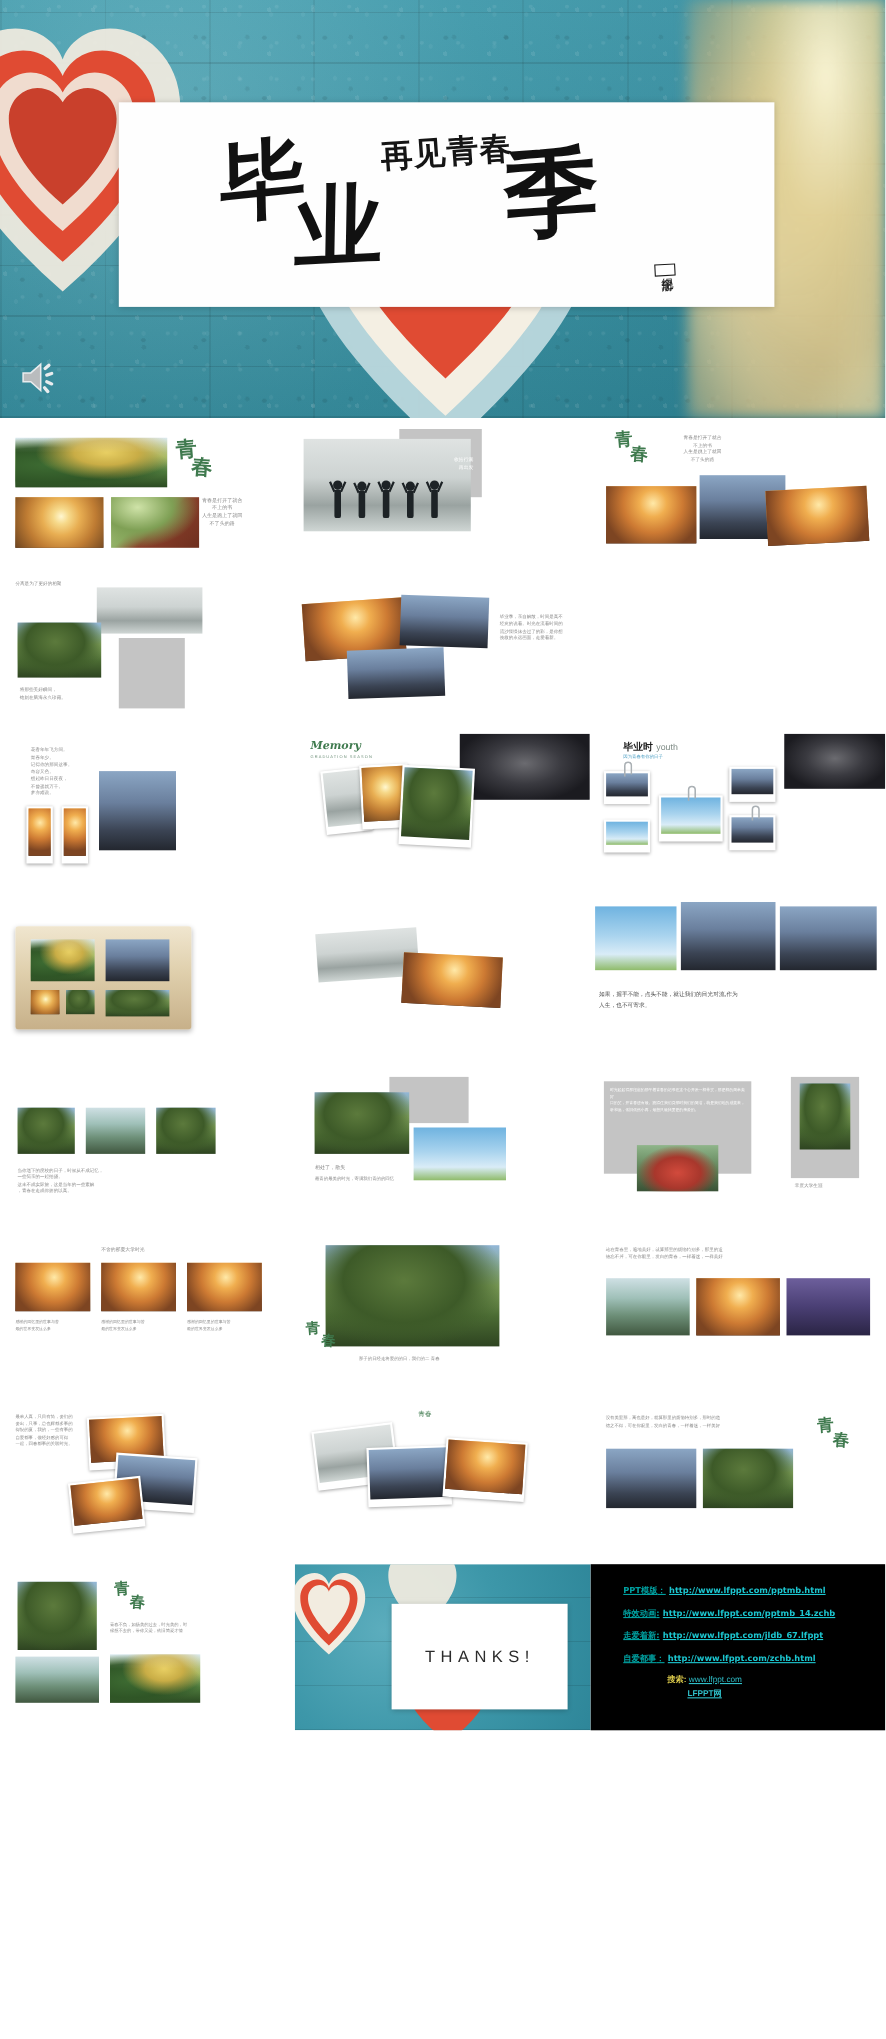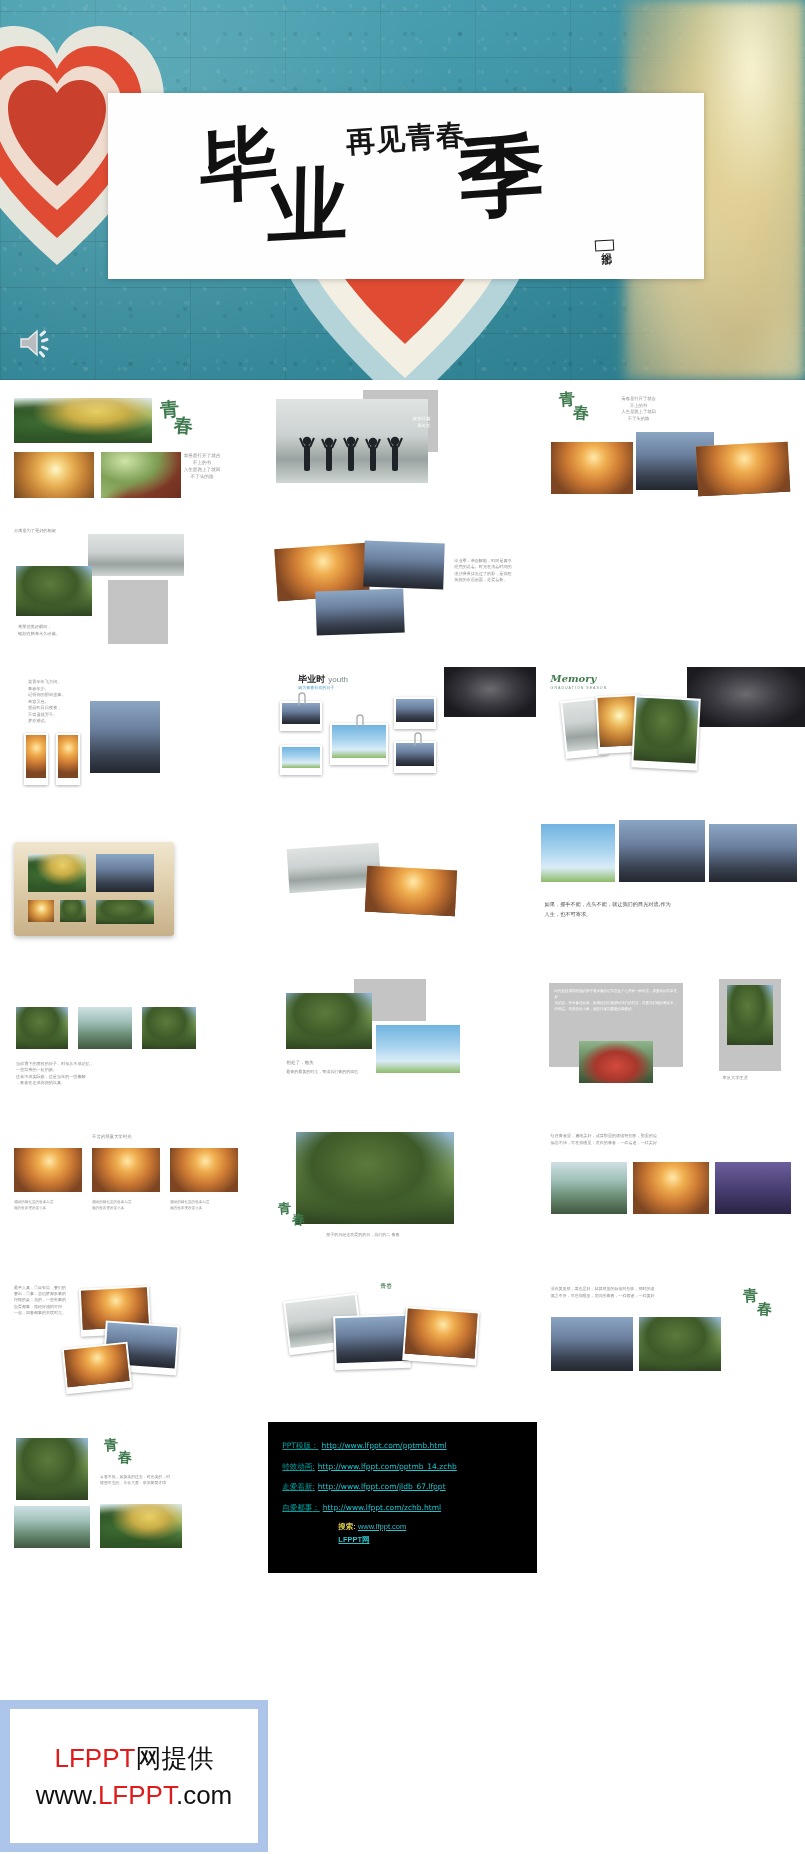--- a/index.html
+++ b/index.html
@@ -249,33 +249,34 @@
   }
   .thanks-card span {
     font-family:"Liberation Sans","DejaVu Sans",sans-serif;
     font-size:15px; letter-spacing:5px; color:#2b2b2b;
   }
 
   
   .black-slide { background:#000; }
   .links {
     position:absolute;
-    left: 14px; top: 20px;
+    left: 30px; top: 20px;
     font-family:"DejaVu Sans","Liberation Sans",sans-serif;
     font-size: 7.5px;
     line-height: 1;
+    font-weight: bold;
   }
   .link-row { margin-bottom: 13px; white-space: nowrap; }
   .link-label {
     color:#00a0a0; text-decoration: underline;
   }
   .link-url { color:#1cc6d0; text-decoration: underline; margin-left:3px; }
   .search-row {
     position:absolute; left:70px; top:100px;
-    font-size:7.5px; text-align:left; white-space:nowrap;
+    font-size:7.5px; text-align:center; white-space:nowrap;
   }
   .search-label { color:#d9c84a; font-weight:700; }
   .search-url { color:#2fbfc9; text-decoration:underline; }
   .search-brand { color:#2fbfc9; font-weight:700; text-decoration:underline; display:block; margin-top:3px; }
 
   
   .brand {
     position:absolute;
     left: 0; top: 1700px;
     width: 268px; height: 152px;
@@ -446,20 +447,35 @@
         <div class="polaroid" style="left:24px; top:66px; width:24px; height:52px;">
           <div class="inner px-silhouette"></div>
         </div>
         <div class="polaroid" style="left:56px; top:66px; width:24px; height:52px;">
           <div class="inner px-silhouette"></div>
         </div>
         <div class="ph px-grad" style="left:90px; top:34px; width:70px; height:72px;"></div>
       </div>
 
       <div class="slide">
+        <div style="position:absolute; left:14px; top:6px; font-family:'DejaVu Serif','Liberation Serif',serif; font-style:italic; font-weight:700; font-size:10px; color:#3f7a4e;">Memory</div>
+        <div style="position:absolute; left:14px; top:19px; font-size:3.6px; letter-spacing:1px; color:#6d8f78;">GRADUATION SEASON</div>
+        <div class="ph px-camera" style="left:150px; top:0px; width:118px; height:60px;"></div>
+        <div class="polaroid" style="left:26px; top:32px; width:42px; height:58px; transform:rotate(-6deg);">
+          <div class="inner px-sea"></div>
+        </div>
+        <div class="polaroid" style="left:60px; top:28px; width:44px; height:58px; transform:rotate(-3deg);">
+          <div class="inner px-sunset"></div>
+        </div>
+        <div class="polaroid" style="left:96px; top:30px; width:66px; height:72px; transform:rotate(3deg);">
+          <div class="inner px-trees"></div>
+        </div>
+      </div>
+
+      <div class="slide">
         <div style="position:absolute; left:30px; top:6px; font-family:'DejaVu Serif','Liberation Serif',serif; font-weight:700; font-size:9px; color:#1d1d1d;">毕业时</div>
         <div style="position:absolute; left:60px; top:8px; font-size:8px; color:#7d8a84;">youth</div>
         <div style="position:absolute; left:30px; top:18px; font-size:4px; color:#4fa0c4;">因为青春有你的日子</div>
         <div class="ph px-camera" style="left:176px; top:0px; width:92px; height:50px;"></div>
         <div class="polaroid" style="left:12px; top:34px; width:42px; height:30px;">
           <div class="inner px-grad"></div>
         </div>
         <div class="polaroid" style="left:12px; top:78px; width:42px; height:30px;">
           <div class="inner px-sky"></div>
         </div>
@@ -474,35 +490,20 @@
         </div>
         <svg style="position:absolute; left:24px; top:24px;" width="14" height="16" viewBox="0 0 14 16">
           <path d="M7 15 V5 a3 3 0 0 1 6 0 v8" stroke="#aab0b4" stroke-width="1.4" fill="none"></path>
         </svg>
         <svg style="position:absolute; left:82px; top:46px;" width="14" height="16" viewBox="0 0 14 16">
           <path d="M7 15 V5 a3 3 0 0 1 6 0 v8" stroke="#aab0b4" stroke-width="1.4" fill="none"></path>
         </svg>
         <svg style="position:absolute; left:140px; top:64px;" width="14" height="16" viewBox="0 0 14 16">
           <path d="M7 15 V5 a3 3 0 0 1 6 0 v8" stroke="#aab0b4" stroke-width="1.4" fill="none"></path>
         </svg>
-      </div>
-
-      <div class="slide">
-        <div style="position:absolute; left:14px; top:6px; font-family:'DejaVu Serif','Liberation Serif',serif; font-style:italic; font-weight:700; font-size:10px; color:#3f7a4e;">Memory</div>
-        <div style="position:absolute; left:14px; top:19px; font-size:3.6px; letter-spacing:1px; color:#6d8f78;">GRADUATION SEASON</div>
-        <div class="ph px-camera" style="left:150px; top:0px; width:118px; height:60px;"></div>
-        <div class="polaroid" style="left:26px; top:32px; width:42px; height:58px; transform:rotate(-6deg);">
-          <div class="inner px-sea"></div>
-        </div>
-        <div class="polaroid" style="left:60px; top:28px; width:44px; height:58px; transform:rotate(-3deg);">
-          <div class="inner px-sunset"></div>
-        </div>
-        <div class="polaroid" style="left:96px; top:30px; width:66px; height:72px; transform:rotate(3deg);">
-          <div class="inner px-trees"></div>
-        </div>
       </div>
     </div>
 
     <div class="grid-row">
 
       <div class="slide">
         <div class="ph px-book" style="left:14px; top:24px; width:160px; height:94px; border-radius:3px; box-shadow:0 2px 5px rgba(0,0,0,.25);"></div>
         <div class="ph px-park" style="left:28px;  top:36px; width:58px; height:38px;"></div>
         <div class="ph px-grad" style="left:96px;  top:36px; width:58px; height:38px;"></div>
         <div class="ph px-sunset" style="left:28px; top:82px; width:26px; height:22px;"></div>
@@ -640,20 +641,38 @@
         <div class="qingchun" style="left:104px; top:16px; font-size:14px;">
           <span class="qc-a">青</span>
           <span class="qc-b">春</span>
         </div>
         <div class="cn-text" style="left:100px; top:52px; width:92px; font-size:3.9px;">青春不负，如扬美的过去，时光美的，时
 候想不去的，带你又爱，依旧简爱才情</div>
         <div class="ph px-park" style="left:100px; top:82px; width:82px; height:44px;"></div>
         <div class="ph px-corridor" style="left:14px; top:84px; width:76px; height:42px;"></div>
       </div>
 
+      <div class="slide">
+        <div class="thanks-wall">
+          <svg style="position:absolute; left:-4px; top:4px;" width="70" height="82" viewBox="0 0 70 82">
+            <path d="M35 78 C 8 54 2 38 2 26 C 2 11 13 4 22 4 C 29 4 33 9 35 14 C 37 9 41 4 48 4 C 57 4 68 11 68 26 C 68 38 62 54 35 78 Z" fill="#f2ece0"></path>
+            <path d="M35 70 C 14 50 9 37 9 27 C 9 15 18 10 25 10 C 30 10 34 14 35 18 C 36 14 40 10 45 10 C 52 10 61 15 61 27 C 61 37 56 50 35 70 Z" fill="#e04b33"></path>
+            <path d="M35 60 C 20 44 16 34 16 27 C 16 19 22 15 27 15 C 31 15 34 18 35 21 C 36 18 39 15 43 15 C 48 15 54 19 54 27 C 54 34 50 44 35 60 Z" fill="#f2ece0"></path>
+          </svg>
+          <svg style="position:absolute; left:84px; top:-14px;" width="64" height="76" viewBox="0 0 64 76">
+            <path d="M32 72 C 6 50 1 35 1 24 C 1 10 11 3 19 3 C 26 3 30 8 32 12 C 34 8 38 3 45 3 C 53 3 63 10 63 24 C 63 35 58 50 32 72 Z" fill="#f2ece0" opacity=".92"></path>
+          </svg>
+          <svg style="position:absolute; left:100px; top:104px;" width="78" height="60" viewBox="0 0 78 60">
+            <path d="M39 58 C 8 34 2 18 2 8 C 2 -6 14 -12 24 -12 C 32 -12 36 -6 39 -1 C 42 -6 46 -12 54 -12 C 64 -12 76 -6 76 8 C 76 18 70 34 39 58 Z" fill="#e04b33"></path>
+          </svg>
+        </div>
+        <div class="thanks-card">
+          <span>THANKS!</span>
+        </div>
+      </div>
 
       <div class="slide black-slide">
         <div class="links">
           <div class="link-row">
             <span class="link-label">PPT模版</span><span class="link-label">：</span><span class="link-url">http://www.lfppt.com/pptmb.html</span>
           </div>
           <div class="link-row">
             <span class="link-label">特效动画</span><span class="link-label">:</span><span class="link-url">http://www.lfppt.com/pptmb_14.zchb</span>
           </div>
           <div class="link-row">
@@ -665,24 +684,14 @@
         </div>
         <div class="search-row">
           <span class="search-label">搜索:</span>
           <span class="search-url">www.lfppt.com</span>
           <span class="search-brand">LFPPT网</span>
         </div>
       </div>
     </div>
   </div>
 
-  <div class="brand">
-    <div class="brand-inner">
-      <div class="brand-line1">
-        <span class="red">LFPPT</span><span>网提供</span>
-      </div>
-      <div class="brand-line2">
-        <span>www.</span><span class="red">LFPPT</span><span>.com</span>
-      </div>
-    </div>
-  </div>
 
 </div>
 
 </body></html>

